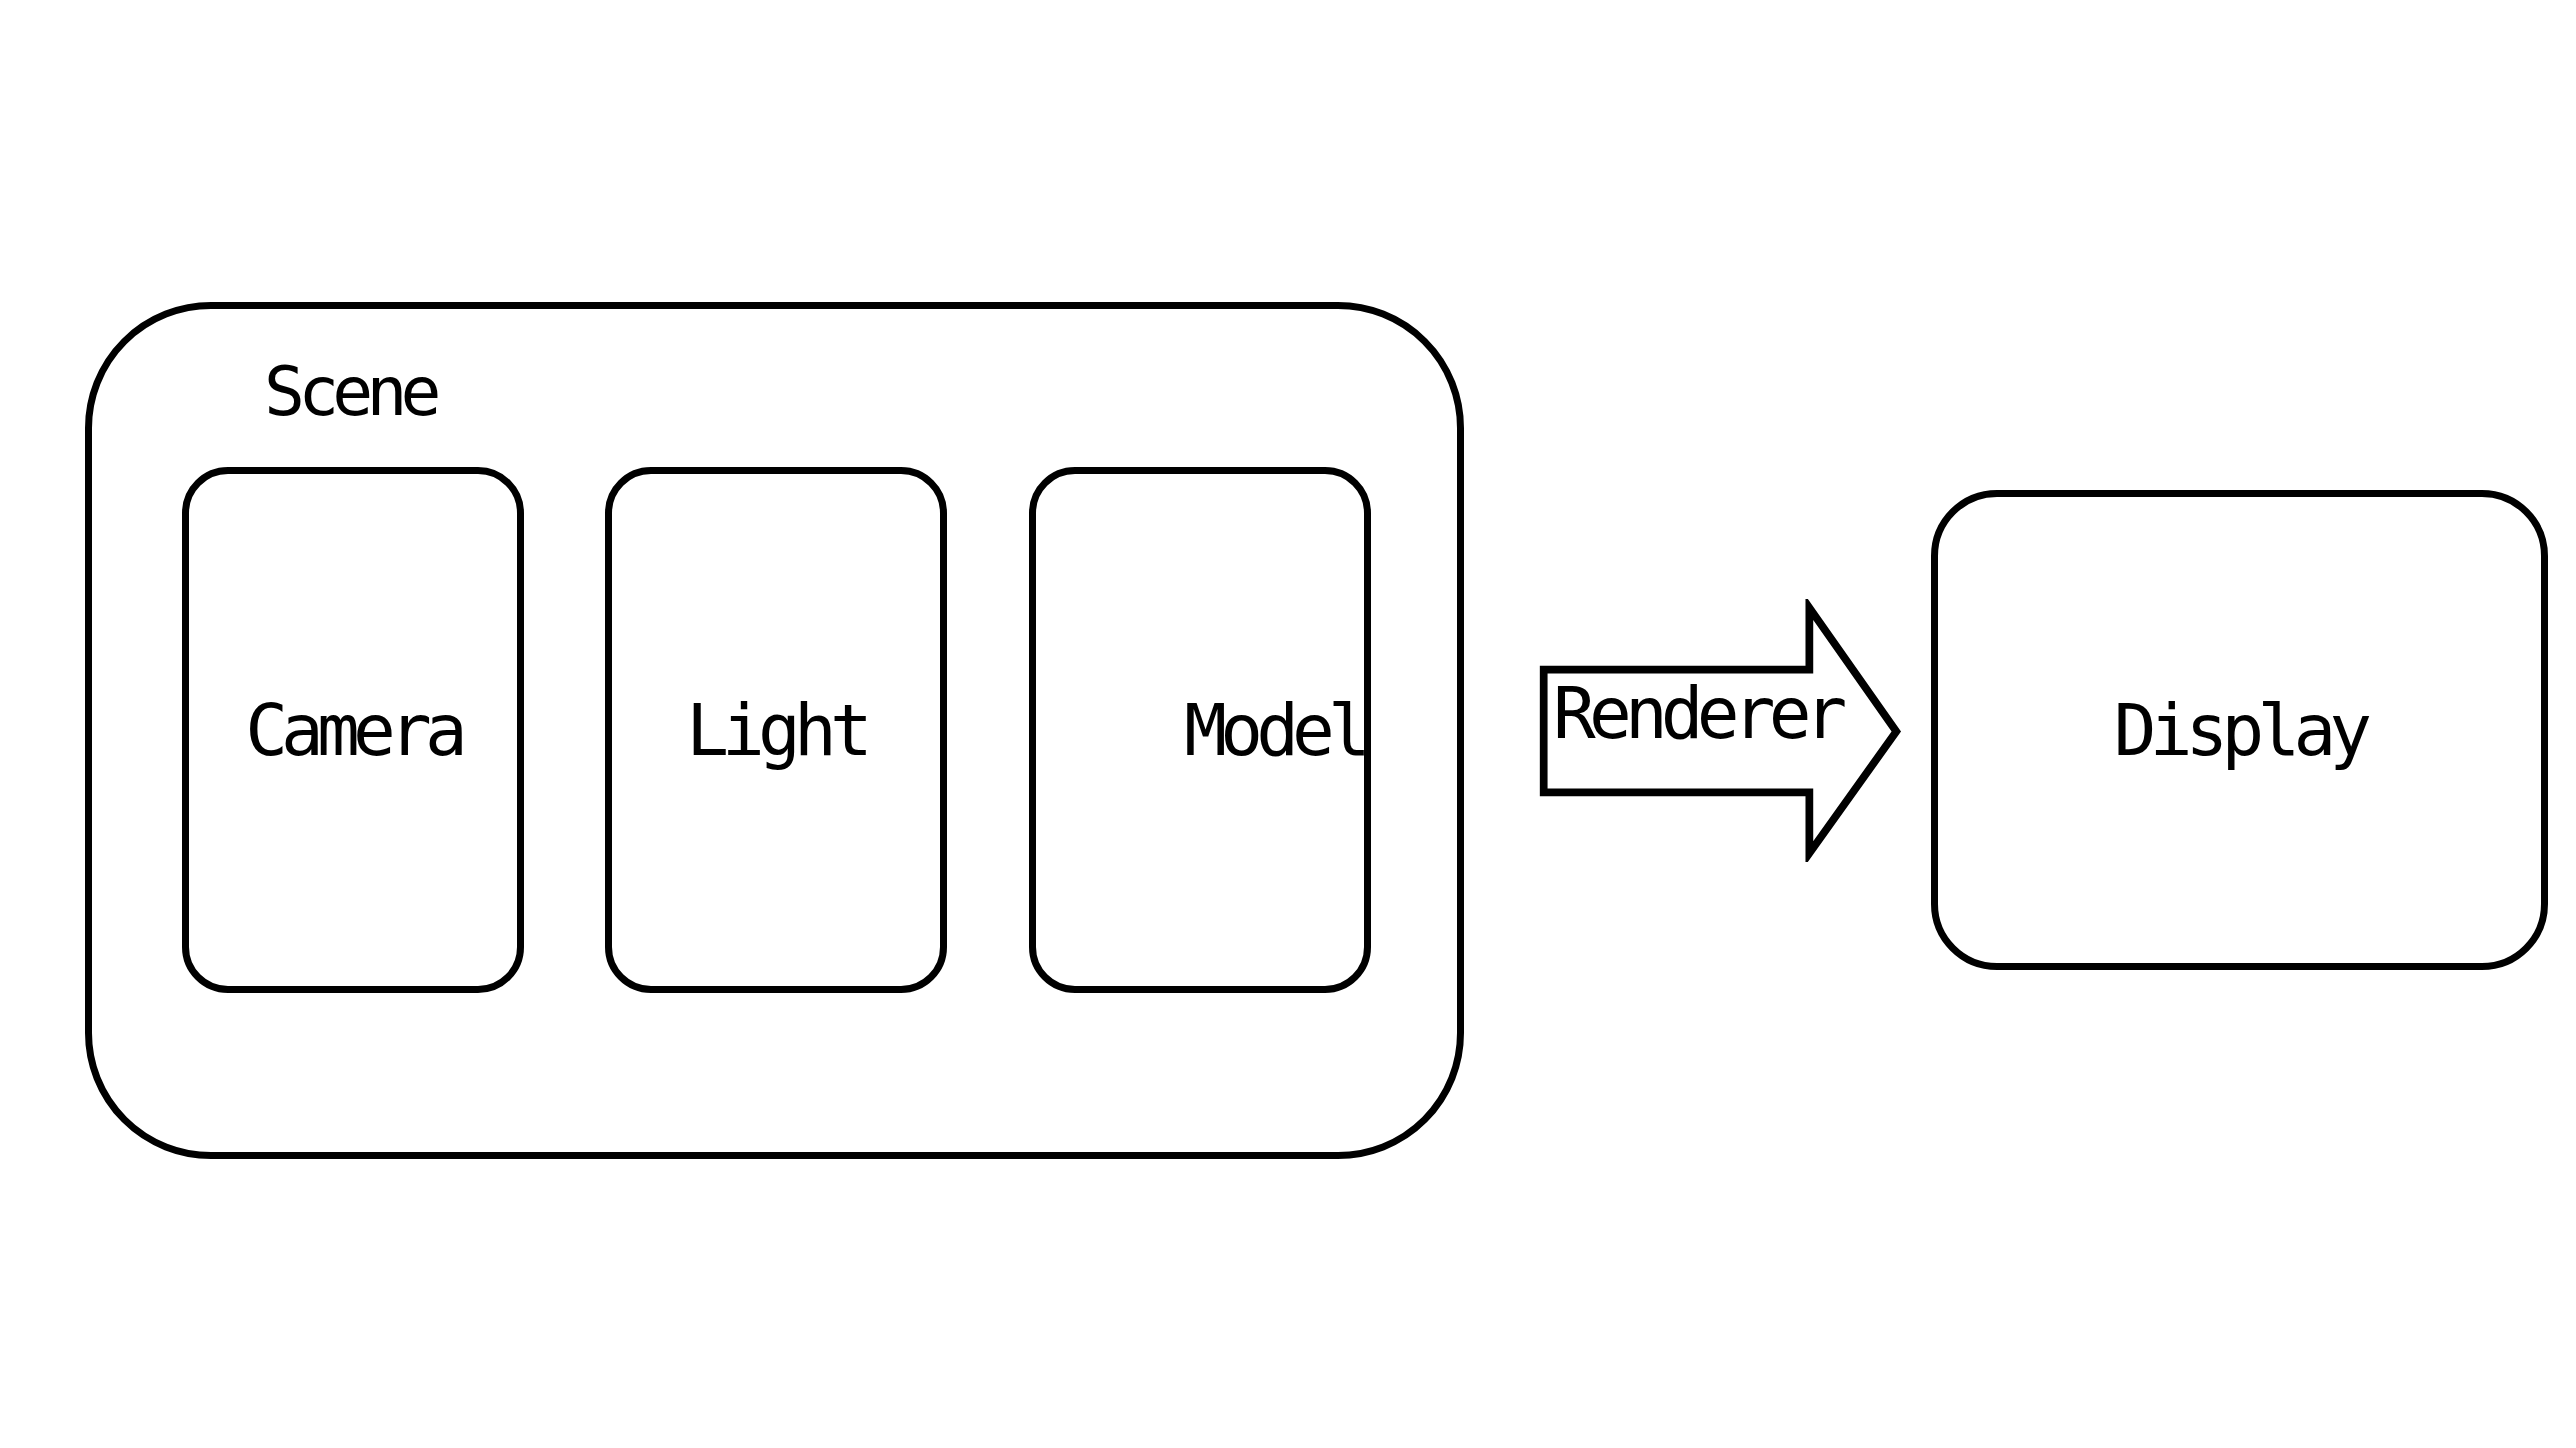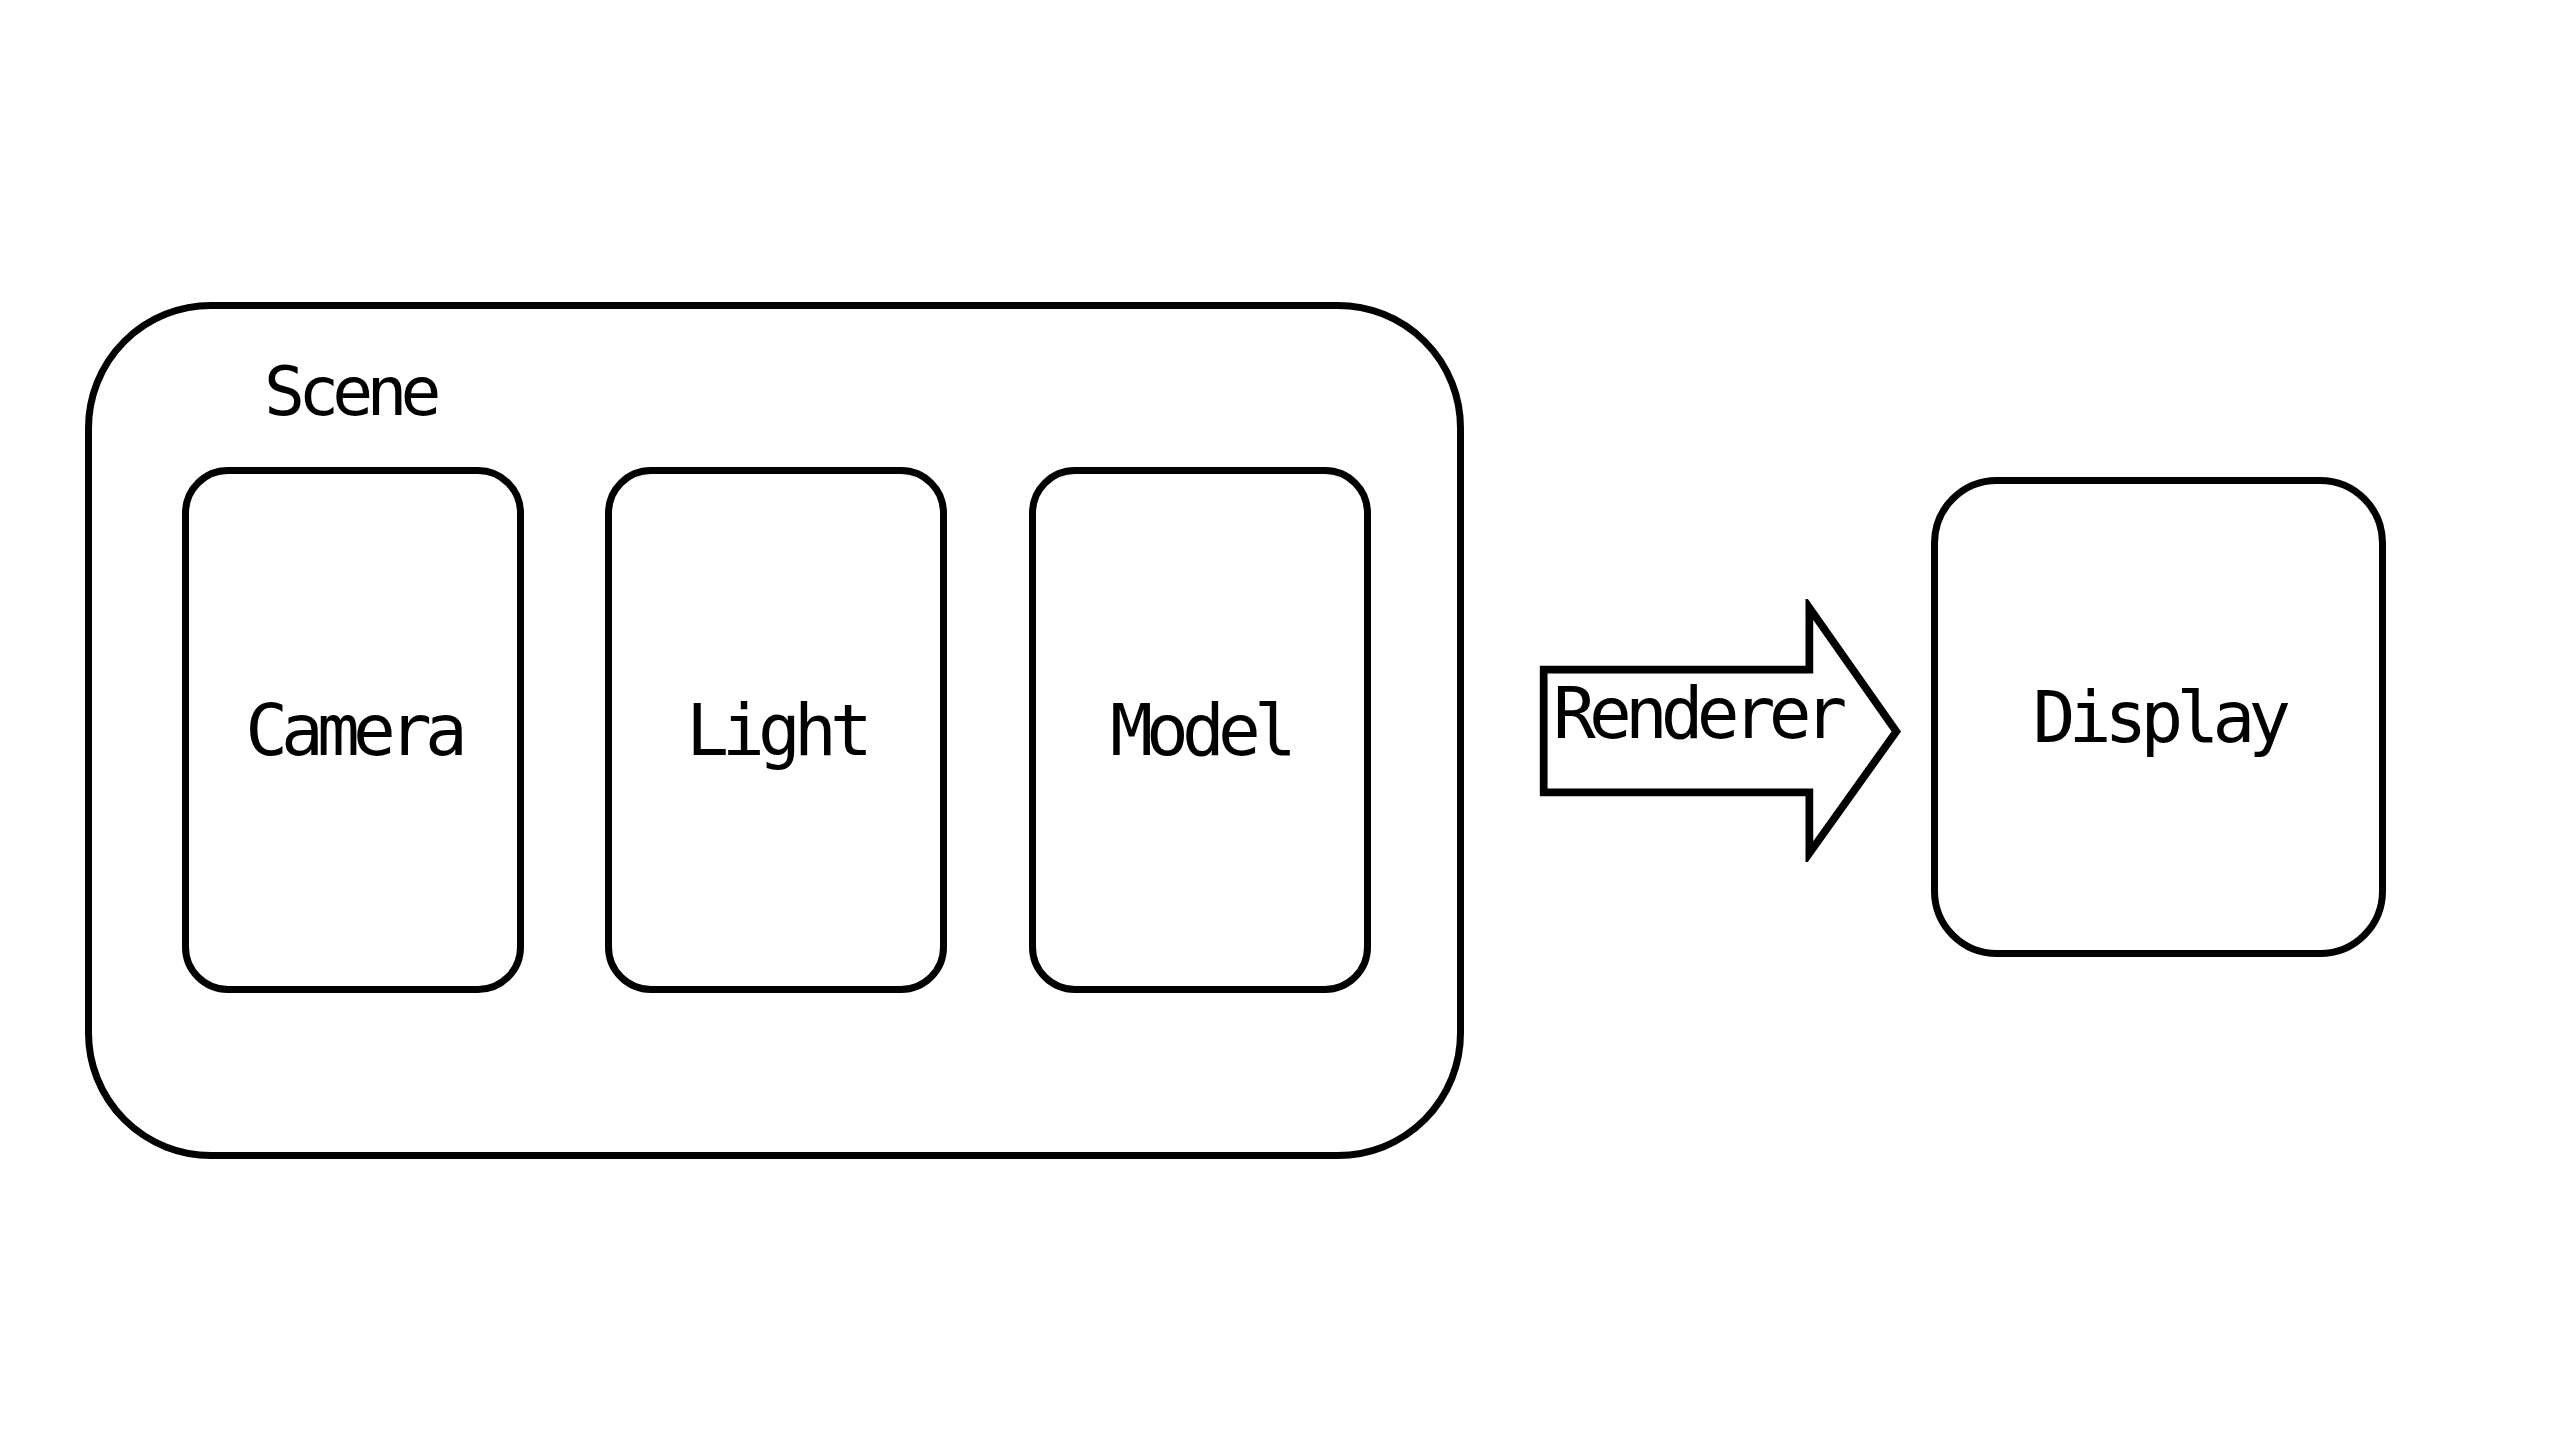--- a/index.html
+++ b/index.html
@@ -54,25 +54,25 @@
     white-space: nowrap;
   }
   .inner {
     top: 467px;
     width: 342px;
     height: 526px;
     border-radius: 46px;
   }
   .camera { left: 182px; }
   .light  { left: 605px; }
-  .model  { left: 1029px; }
+  .model  { left: 1029px; justify-content: flex-end; }
   .display-node {
     left: 1931px;
-    top: 477px;
-    width: 455px;
+    top: 490px;
+    width: 617px;
     height: 480px;
     border-radius: 66px;
   }
   
   .arrow-svg {
     position: absolute;
     left: 1535px;
     top: 599px;
     width: 370px;
     height: 263px;

